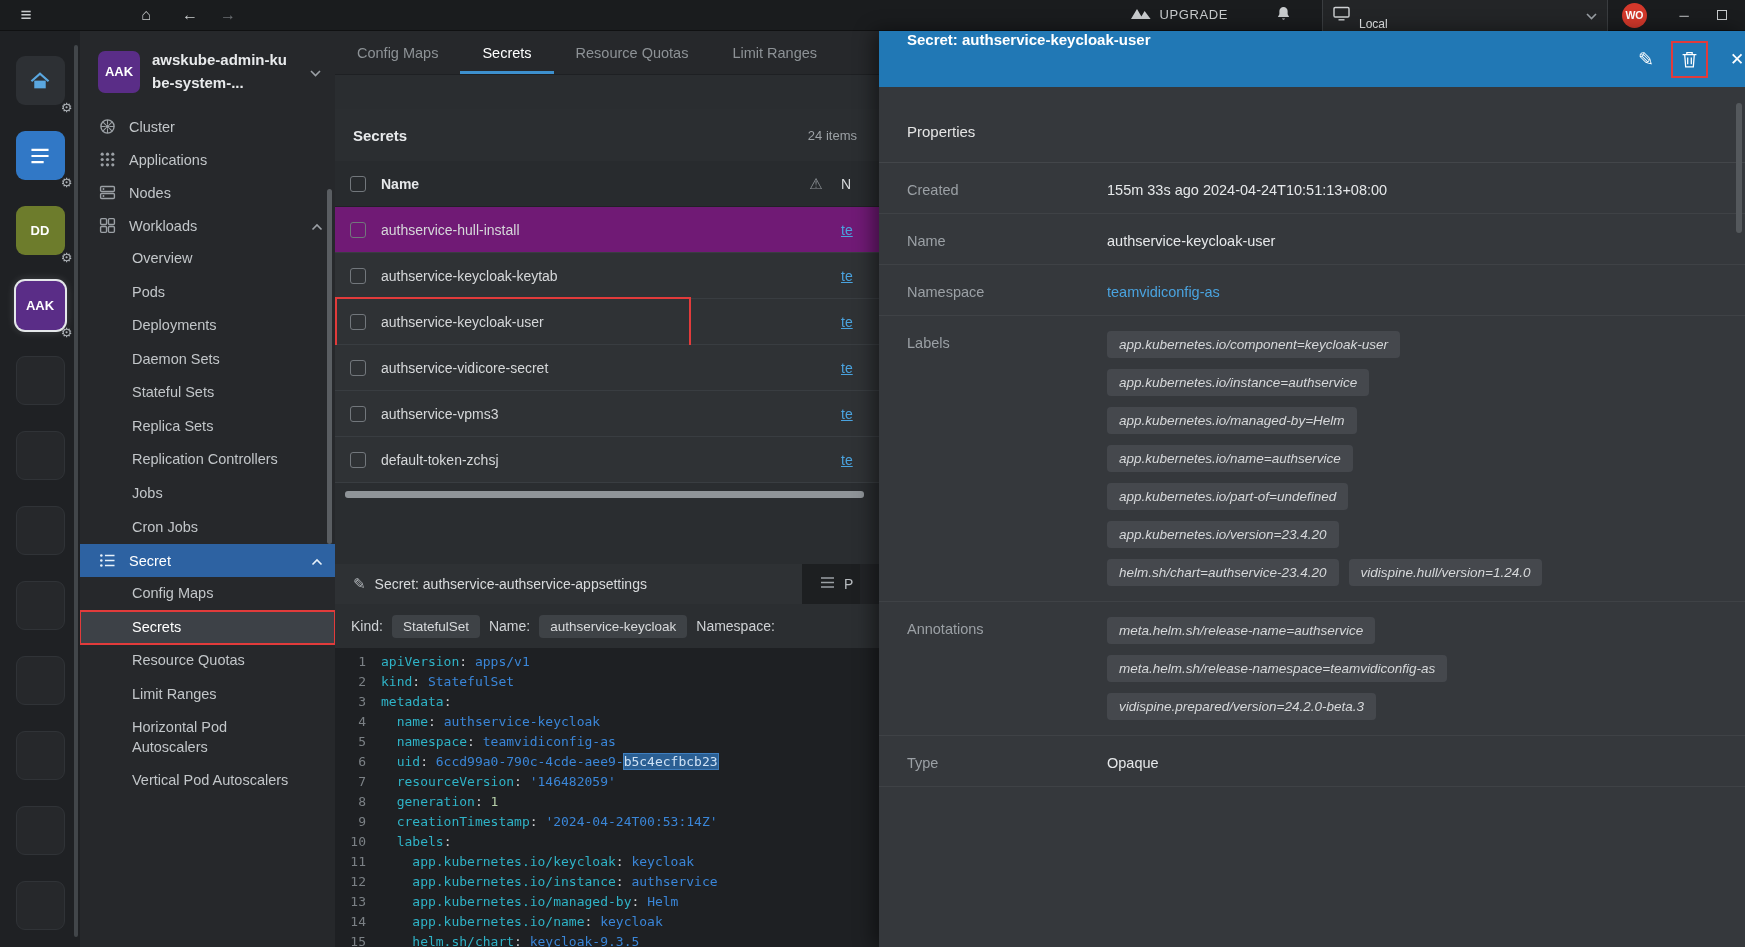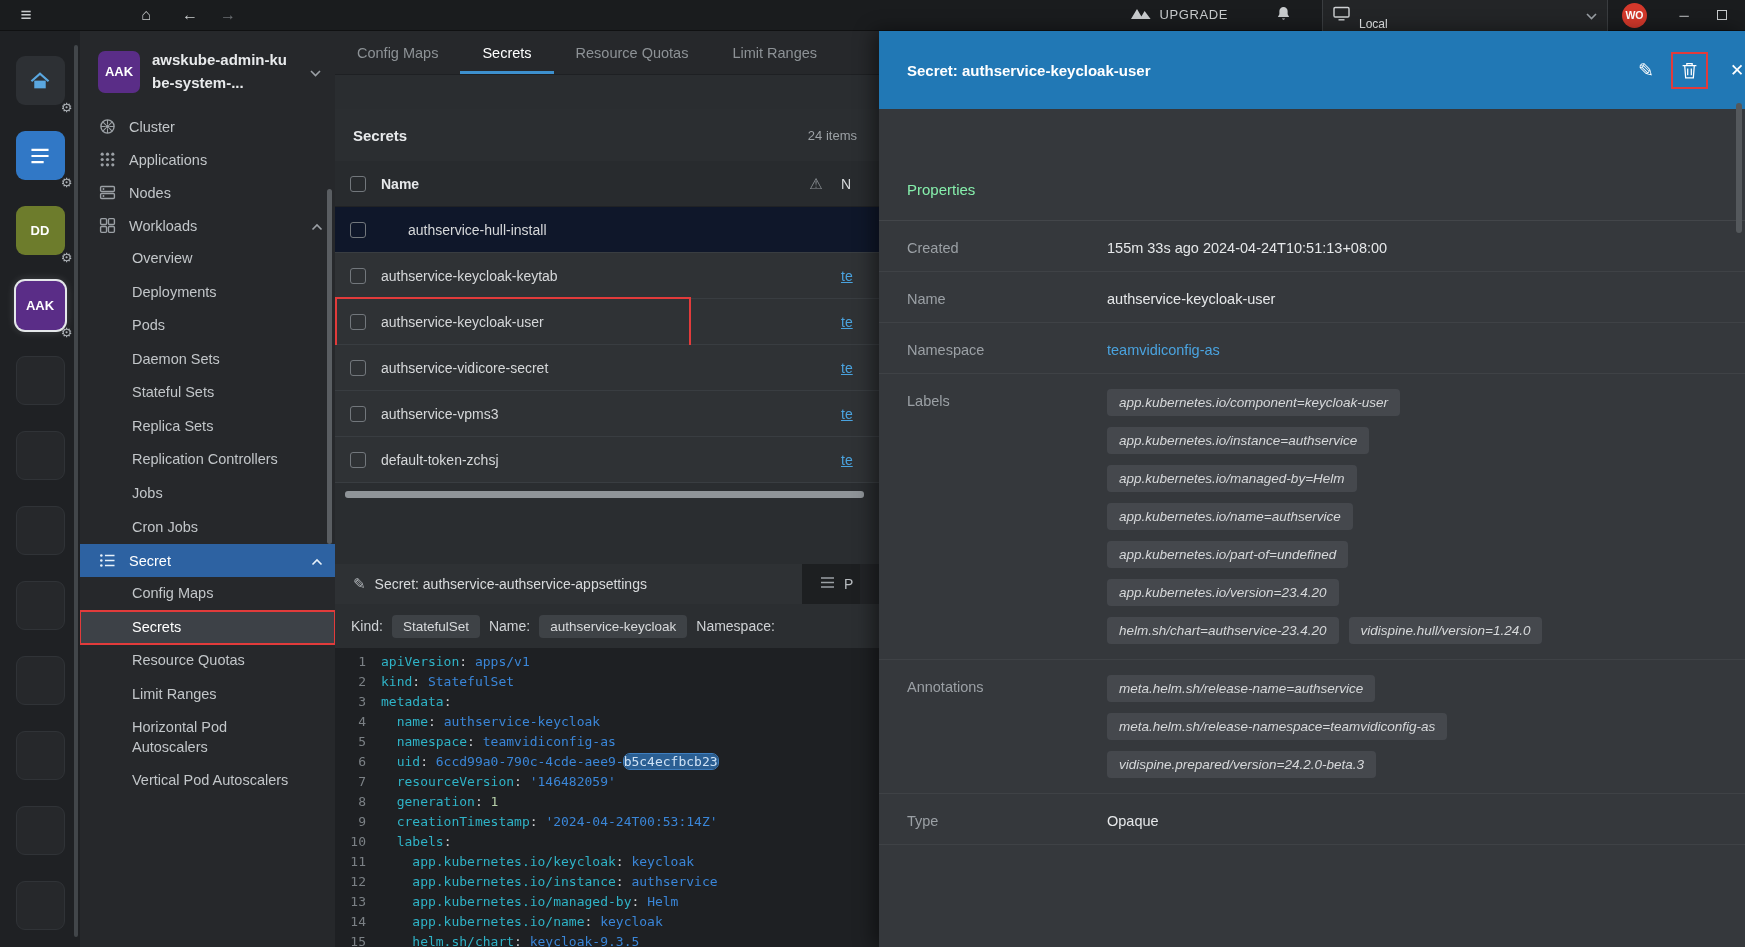--- a/index.html
+++ b/index.html
@@ -67,21 +67,21 @@
   .list-title .c { margin-left:auto; color:#9ca1a5; font-size:13px; padding-right:4px; }
   .table { min-width:720px; }
   .thead { display:flex; height:46px; align-items:center; background:#282b2e; border-bottom:1px solid #202225; }
   .col-cb { width:46px; display:flex; justify-content:center; flex:none; }
   .col-name { width:410px; flex:none; }
   .thead .col-name { font-weight:bold; color:#e6e8ea; }
   .col-warn { width:50px; text-align:center; color:#8d9296; flex:none; font-size:15px; }
   .col-ns { flex:1; min-width:150px; }
   .cb { width:16px; height:16px; border:1.6px solid #72777c; border-radius:3px; display:inline-block; }
   .row { display:flex; height:46px; align-items:center; background:#2f3235; border-bottom:1px solid #393d41; position:relative; }
-  .row.selected { background:#0f172a;gap:27px; }
+  .row.selected { background:#701a75; }
   .row.annotated::after { content:''; position:absolute; left:0; top:-2px; width:352px; height:48px; border:2px solid #e23b3b; pointer-events:none; }
   .ns-link { color:#4aa3df; text-decoration:underline; font-size:14px; }
   .hscroll { margin:8px 10px 0; height:7px; flex:none; }
   .hscroll .thumb { width:99%; height:7px; background:#a9aeb3; opacity:.8; border-radius:3px; }
 
   
   .dock { margin-top:66px; flex:1; display:flex; flex-direction:column; min-height:0; }
   .dock-tabs { height:40px; background:#222427; display:flex; flex:none; }
   .dock-tab { display:flex; align-items:center; gap:9px; padding:0 18px; color:#b9bdc1; white-space:nowrap; font-size:14px; }
   .dock-tab.active { background:#2e3134; color:#d8dadc; width:467px; flex:none; }
@@ -91,34 +91,34 @@
   .editor-toolbar { height:44px; background:#2b2e31; display:flex; align-items:center; gap:9px; padding:0 16px; white-space:nowrap; flex:none; color:#cfd2d5; font-size:14px; }
   .chip-sm { background:#3e4246; border-radius:4px; padding:4px 11px; color:#d8dadc; font-size:13.5px; }
   .editor { flex:1; background:#1e2023; font-family:"DejaVu Sans Mono","Liberation Mono",monospace; font-size:13px; line-height:20px; padding-top:4px; overflow:hidden; }
   .cl { display:flex; height:20px; }
   .ln { width:46px; text-align:right; padding-right:15px; color:#7b8085; flex:none; }
   .ct { white-space:pre; }
   .yk { color:#2fb3c7; }
   .pc { color:#cfd2d5; }
   .yv { color:#3a86d8; }
   .ynum { color:#b5cea8; }
-  .ysel { background:#2b5f93; outline:1px solid #3f7fbf; color:#cfe2f5;border-radius:6px; }
+  .ysel { background:#2b5f93; outline:1px solid #3f7fbf; color:#cfe2f5; }
 
   
   .panel { width:866px; flex:none; background:#35383c; display:flex; flex-direction:column; box-shadow:-6px 0 18px rgba(0,0,0,.45); position:relative; overflow:hidden; }
-  .panel-header { height:78px; background:#2178b5; display:flex; align-items:center; padding:0 14px 0 28px; flex:none; }
+  .panel-header { height:56px; background:#2178b5; display:flex; padding:0 14px 0 28px; flex:none; }
   .panel-title { font-size:15px; font-weight:bold; color:#fff; }
   .panel-actions { margin-left:auto; display:flex; align-items:center; gap:22px; }
   .p-act { color:#fff; display:flex; align-items:center; justify-content:center; }
   .p-pencil { font-size:19px; }
   .p-trash { padding:4px 5px; }
   .p-trash svg { width:17px; height:19px; }
   .p-trash.red-box { outline:2px solid #e23b3b; outline-offset:3px; }
   .p-close { font-size:17px; margin-right:-18px; width:24px; }
-  .props-header { margin-top:72px; padding:0 28px 22px; color:#86efac; font-size:15px; border-bottom:1px solid #43464a; flex:none; }
+  .props-header { margin-top:36px; padding:0 28px 22px; color:#e5e5e5; font-size:15px; border-bottom:1px solid #43464a; flex:none; }
   .prop-row { display:flex; padding:15px 28px; border-bottom:1px solid #3f4246; }
   .prop-label { width:200px; flex:none; color:#9ba0a5; font-size:14.5px; padding-top:4px; }
   .prop-value { color:#e6e8ea; font-size:14.5px; padding-top:4px; }
   .prop-value.link { color:#4aa3df; }
   .chip-col { display:flex; flex-direction:column; gap:11px; }
   .chip-row { display:flex; gap:10px;font-style:italic; }
   .chip { background:#45484d; border-radius:4px; padding:6px 12px; font-size:13.5px; color:#d6d8da; white-space:nowrap; }
   .panel-scroll { position:absolute; right:3px; top:72px; width:6px; height:130px; background:#54585c; border-radius:3px; }
 </style>
 </head>
@@ -262,22 +262,22 @@
                 <rect x="8.9" y="8.9" width="5.6" height="5.6" rx="1"></rect>
               </g>
             </svg>
           </span>
           <span class="mi-label">Workloads</span>
           <span class="chev"><svg width="12" height="8" viewBox="0 0 12 8">
               <path d="M1.5 6.5L6 2l4.5 4.5" stroke="currentColor" stroke-width="1.6" fill="none"></path>
             </svg></span>
         </div>
         <div class="submenu-item"><span>Overview</span></div>
+        <div class="submenu-item"><span>Pods</span></div>
         <div class="submenu-item"><span>Deployments</span></div>
-        <div class="submenu-item"><span>Pods</span></div>
         <div class="submenu-item"><span>Daemon Sets</span></div>
         <div class="submenu-item"><span>Stateful Sets</span></div>
         <div class="submenu-item"><span>Replica Sets</span></div>
         <div class="submenu-item"><span>Replication Controllers</span></div>
         <div class="submenu-item"><span>Jobs</span></div>
         <div class="submenu-item"><span>Cron Jobs</span></div>
         <div class="menu-item active-blue">
           <span class="mi-icon">
             <svg viewBox="0 0 16 16">
               <g stroke="currentColor" stroke-width="1.5">

